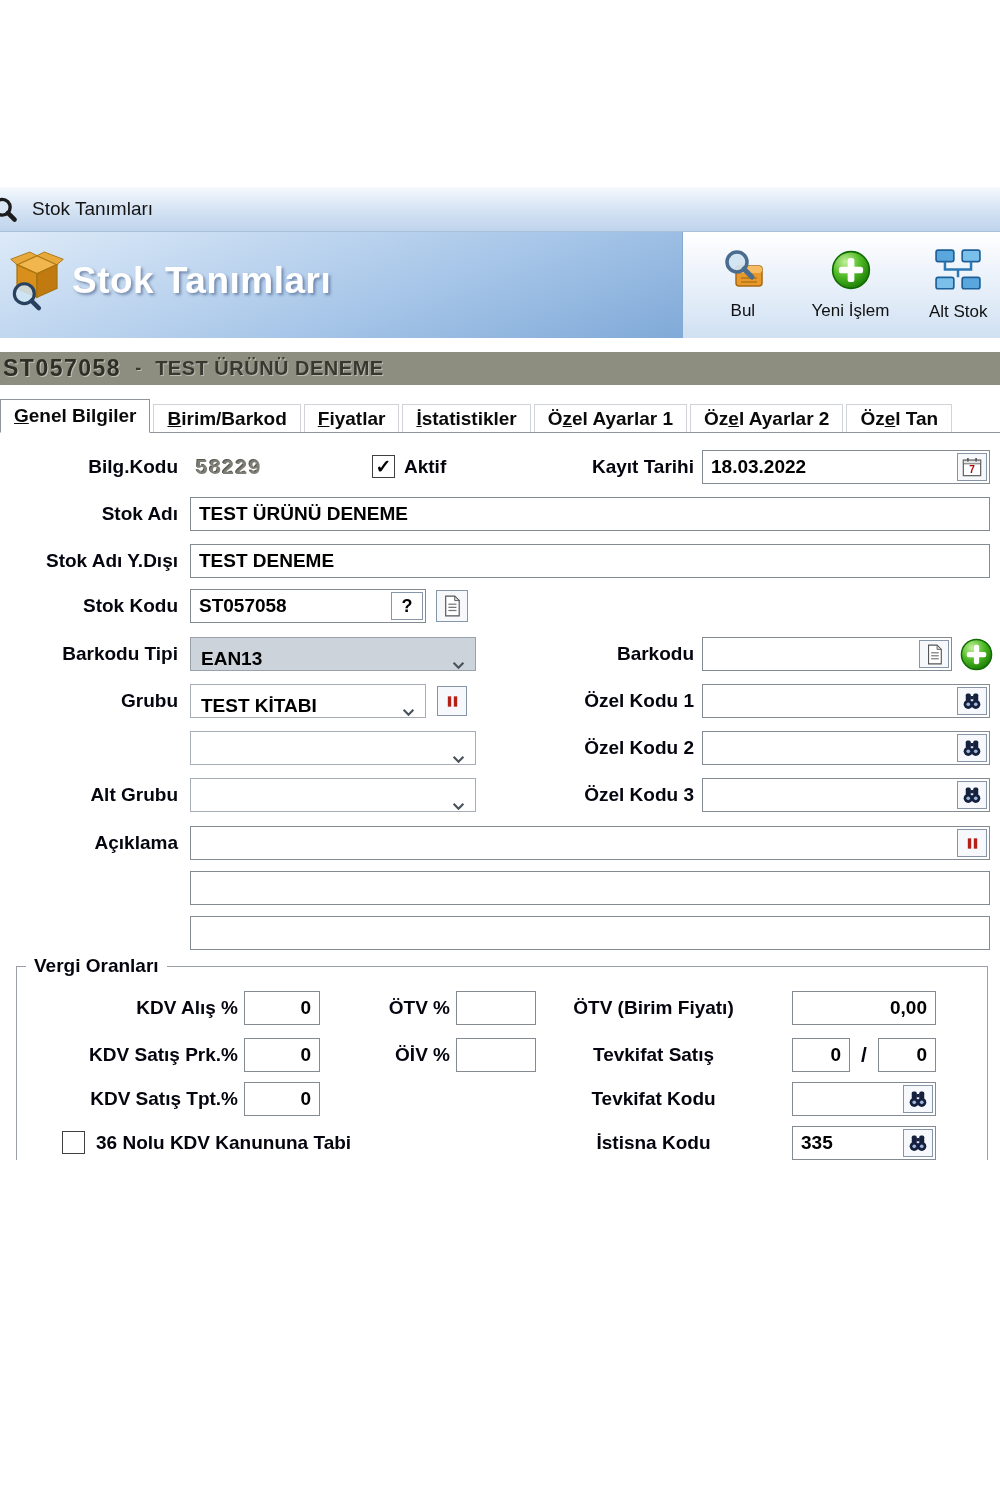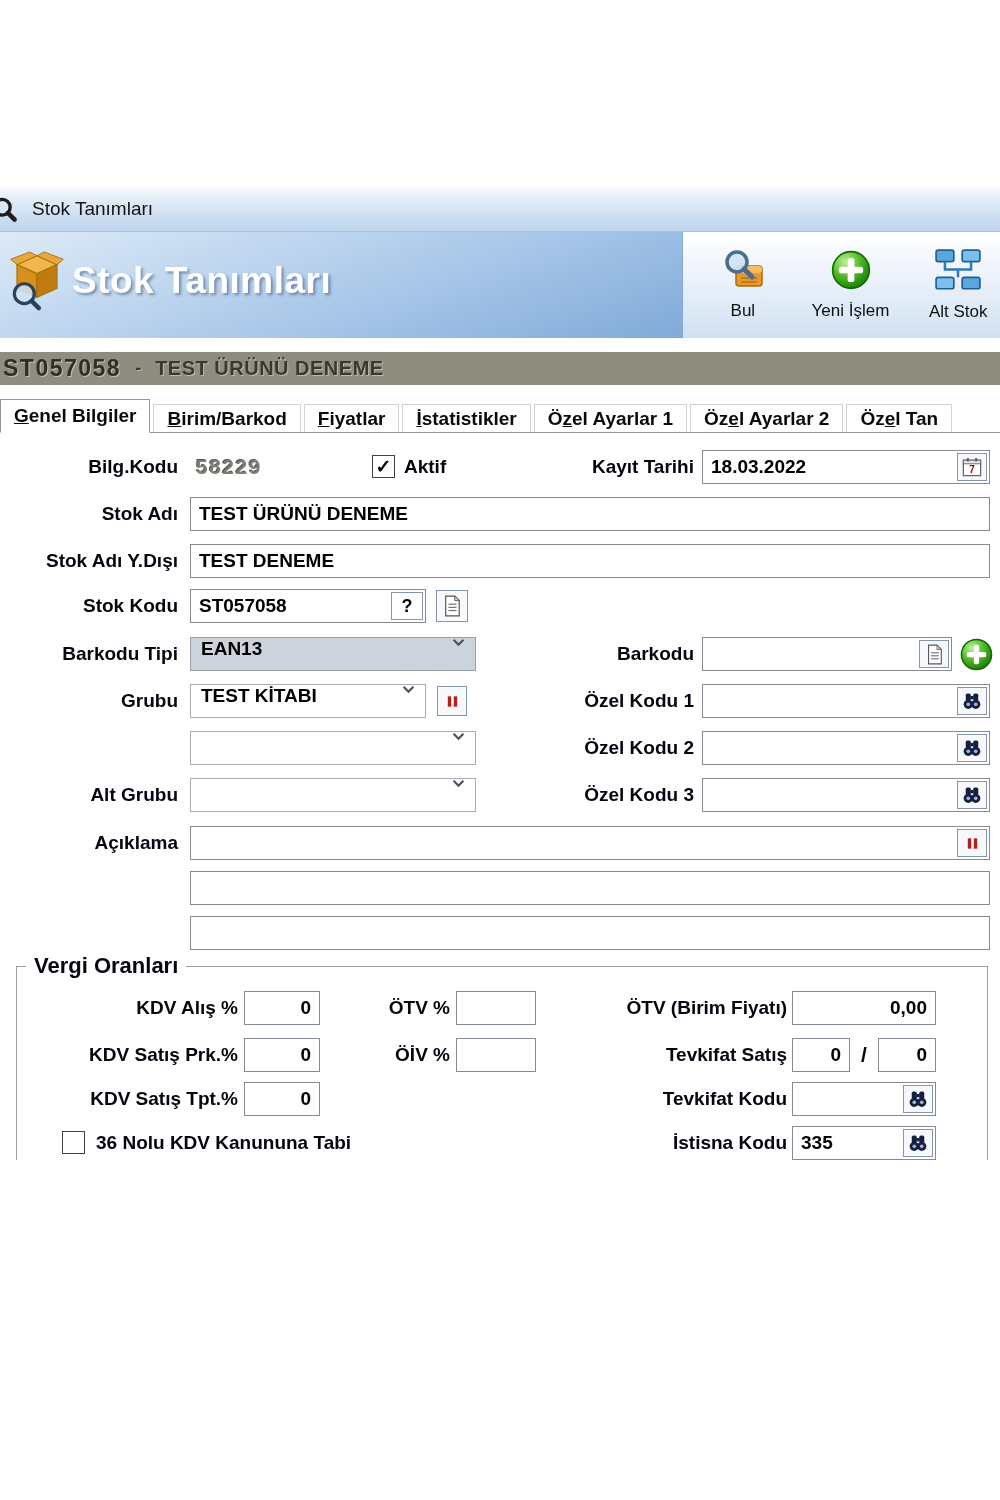--- a/index.html
+++ b/index.html
@@ -47,53 +47,53 @@
   .tab u { text-decoration: underline; }
 
   
   .row { position: absolute; left: 0; width: 1000px; height: 36px; }
   .lbl { position: absolute; top: 0; height: 34px; line-height: 34px; font-size: 19px;
     font-weight: bold; color: #050510; white-space: nowrap; }
   .main-lbl { left: 0; width: 178px; text-align: right; }
   .right-lbl { left: 470px; width: 224px; text-align: right; }
   .v-lbl1 { left: 0; width: 238px; text-align: right; }
   .v-lbl2 { left: 320px; width: 130px; text-align: right; }
-  .v-lbl3 { left: 520px; width: 267px; text-align: right; }
+  .v-lbl3 { left: 520px; width: 267px; text-align: center; }
   .input-wrap { position: absolute; top: 0; height: 34px; }
   .txt { width: 100%; height: 34px; border: 1px solid #848a92; background: #fff;
     font-family: "Liberation Sans", sans-serif; font-size: 19px; font-weight: bold;
     color: #000; padding: 0 8px; }
   .num { text-align: right; }
   .inbtn { position: absolute; right: 3px; top: 3px; width: 30px; height: 28px;
     border: 1px solid #8795a8; background: #f6f8fb; display: flex; align-items: center;
     justify-content: center; padding: 0; cursor: pointer; }
   .inbtn.q { font-family: "Liberation Sans", sans-serif; font-size: 18px; font-weight: bold;
     color: #000; background: #ffffff; width: 32px; }
   .sidebtn { position: absolute; top: 1px; width: 32px; height: 32px; border: 1px solid #8795a8;
     background: #f6f8fb; display: flex; align-items: center; justify-content: center;
     padding: 0; cursor: pointer; }
   .plusbtn { position: absolute; top: 0; width: 36px; height: 36px; border: none;
     background: transparent; padding: 0; cursor: pointer; }
   .combo { position: absolute; top: 0; height: 34px; border: 1px solid #a6adb6; background: #fff;
-    display: flex; align-items: flex-start; padding: 0 10px; font-size: 19px; font-weight: bold;
+    display: flex; align-items: flex-end; padding: 0 10px; font-size: 19px; font-weight: bold;
     color: #000; cursor: pointer; }
   .combo .chev { margin-left: auto; flex: none; }
   .combo.gray { background: #ccd3da; border-color: #99a2ac; }
   .checkbox { position: absolute; top: 5px; width: 23px; height: 23px; border: 1px solid #404040;
     background: #fff; display: flex; align-items: center; justify-content: center; cursor: pointer; }
   .check { font-size: 19px; font-weight: bold; color: #000; line-height: 1; }
   .embossed { position: absolute; top: 0; height: 34px; line-height: 34px; font-size: 21px;
     font-weight: bold; color: #7d7d76; letter-spacing: 1.5px;
     text-shadow: 1px 1px 0 #ffffff, -1px -1px 0 #57574f; }
 
   
   .fieldset { position: absolute; top: 966px; left: 16px; width: 972px; height: 206px;
     border: 1px solid #9aa0a6; }
   .fieldset-legend { position: absolute; top: 953px; left: 26px; height: 25px; line-height: 25px;
-    background: #fff; padding: 0 8px; font-size: 22px; font-weight: bold; color: #050510; }
+    background: #fff; padding: 0 8px; font-size: 19px; font-weight: bold; color: #050510; }
 </style>
 </head>
 <body>
 
 <div class="stage">
 
   <div class="titlebar">
     <span class="titlebar-icon">
       <svg viewBox="0 0 24 24" width="27" height="27">
           <circle cx="10" cy="10" r="7" fill="#d8e6f4" stroke="#1c1c1c" stroke-width="3"></circle>

